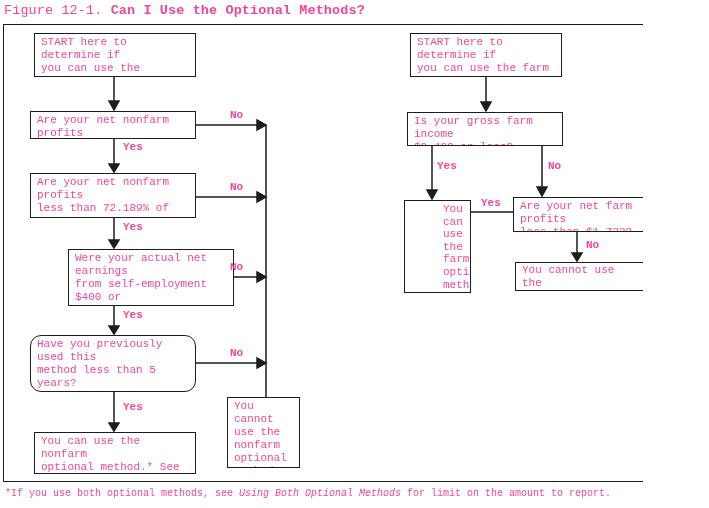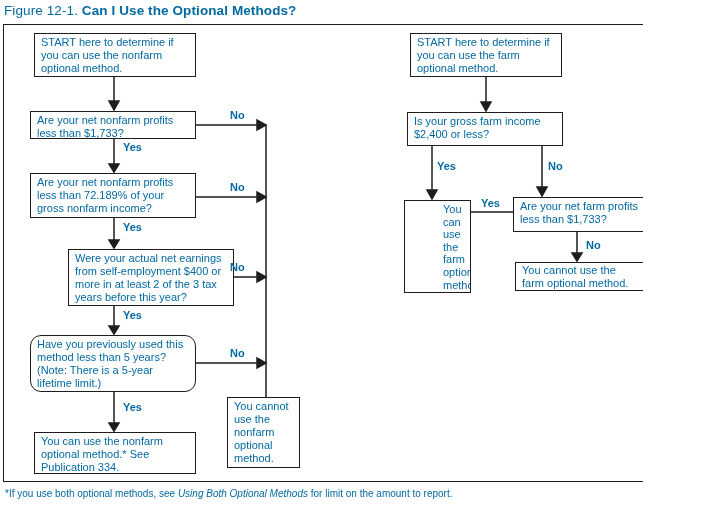--- a/index.html
+++ b/index.html
@@ -1,22 +1,22 @@
 <!DOCTYPE html>
 <html><head>
 <meta charset="utf-8">
 <style>
   html, body { margin: 0; padding: 0; background: #ffffff; }
   .canvas {
     position: relative;
     width: 643px;
     height: 508px;
     background: #ffffff;
-    font-family: Liberation Sans, sans-serif;
-    color: #0369a1;
+    font-family: Liberation Mono, monospace;
+    color: #ec4899;
     overflow: hidden;
   }
   .figure-title {
     position: absolute;
     left: 4px;
     top: 3px;
     font-size: 13.5px;
     letter-spacing: 0.1px;
     white-space: nowrap;
   }

